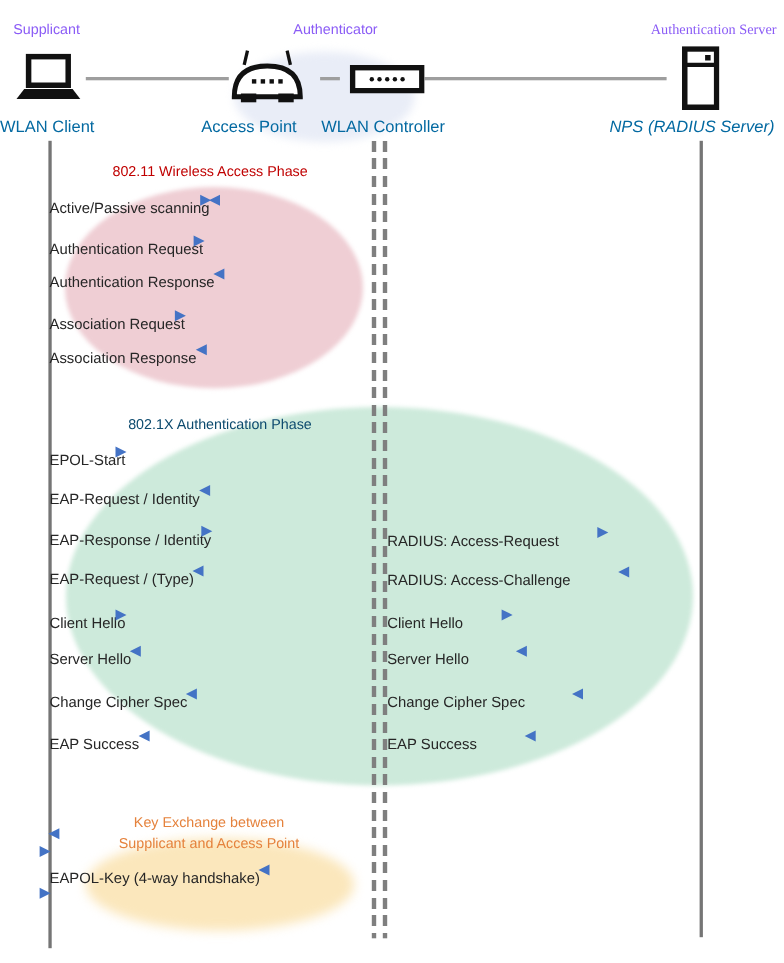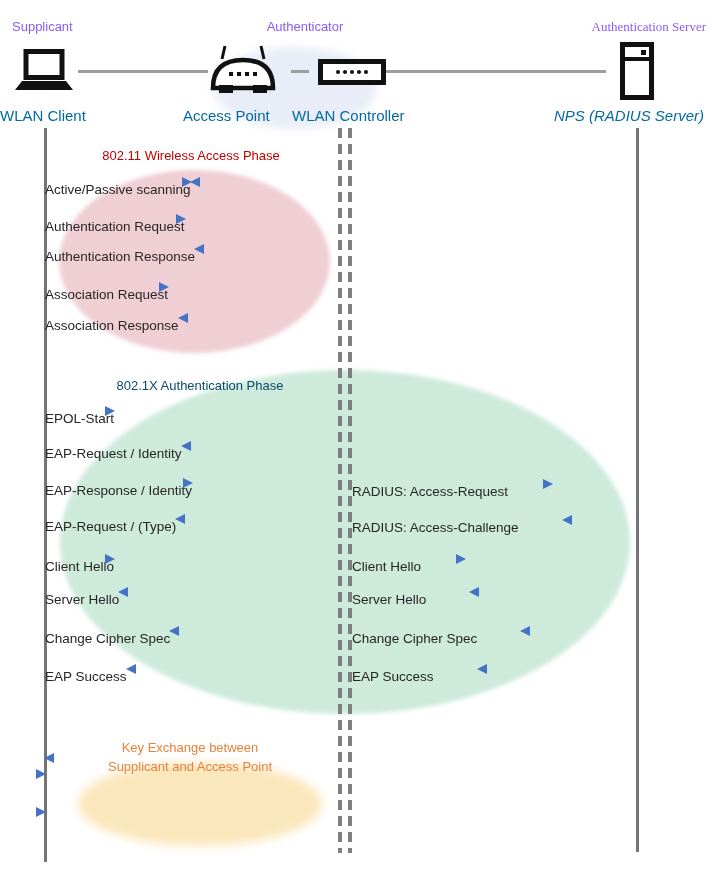--- a/index.html
+++ b/index.html
@@ -191,20 +191,24 @@
     <div class="msg-line"></div>
   </div>
   <div class="msg span-l dir-left" style="top:757px">
     <span class="msg-label"></span>
     <div class="msg-line"></div>
   </div>
   <div class="msg span-l dir-right" style="top:773px">
     <span class="msg-label"></span>
     <div class="msg-line"></div>
   </div>
+  <div class="msg span-l dir-left" style="top:790px">
+    <span class="msg-label">EAPOL-Key (4-way handshake)</span>
+    <div class="msg-line"></div>
+  </div>
   <div class="msg span-l dir-right" style="top:811px">
     <span class="msg-label"></span>
     <div class="msg-line"></div>
   </div>
 
   <div class="msg span-r dir-right" style="top:483px">
     <span class="msg-label">RADIUS: Access-Request</span>
     <div class="msg-line"></div>
   </div>
   <div class="msg span-r dir-left" style="top:519px">

